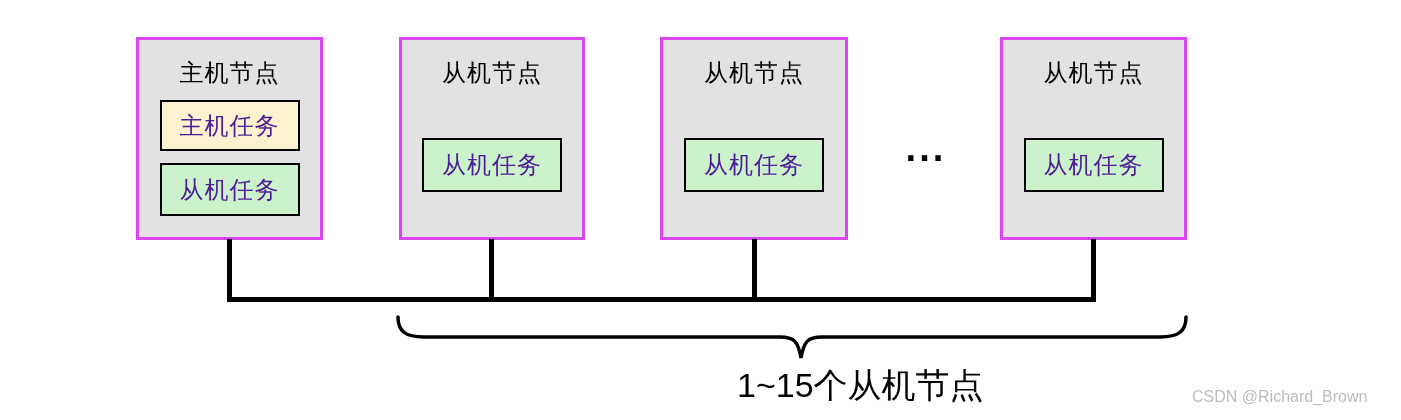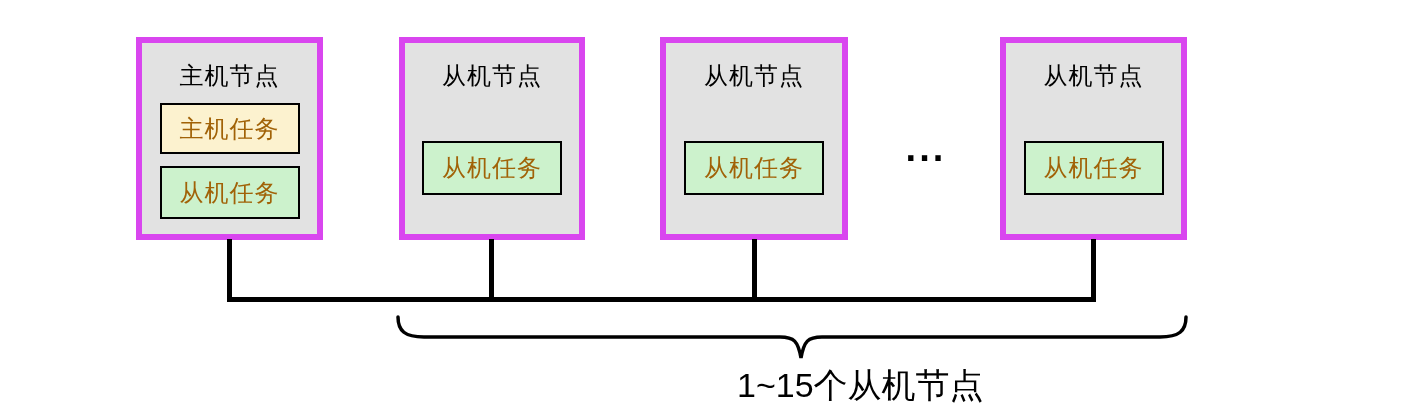--- a/index.html
+++ b/index.html
@@ -11,21 +11,21 @@
   .canvas {
     position: relative;
     width: 1401px; height: 420px;
     background: #ffffff;
   }
   .node {
     position: absolute;
     top: 37px;
     height: 203px;
     background: #e2e2e2;
-    border: 6px solid #d946ef;
+    border: 3px solid #d946ef;
   }
   .node-title {
     position: absolute;
     left: 0; right: 0;
     top: 17px;
     text-align: center;
     font-size: 24px;
     color: #000000;
     letter-spacing: 1px;
     white-space: nowrap;
@@ -33,21 +33,21 @@
   .task {
     position: absolute;
     width: 140px;
     left: 50%;
     transform: translateX(-50%);
     border: 2px solid #000000;
     display: flex;
     align-items: center;
     justify-content: center;
     font-size: 24px;
-    color: #a16207;
+    color: #4c1d95;
     letter-spacing: 1px;
     white-space: nowrap;
     font-family: Liberation Serif, serif;
   }
   .task-master { background: #fcf2cf; top: 60px; height: 51px; }
   .task-slave-in-master { background: #ccf2cc; top: 123px; height: 53px; }
   .task-slave { background: #ccf2cc; top: 98px; height: 54px; }
   .vline {
     position: absolute;
     width: 5px;
@@ -139,14 +139,15 @@
              C 2 17, 9 23, 28 23
              L 384 23
              C 398 23, 402 27, 405 44
              C 408 27, 412 23, 426 23
              L 764 23
              C 783 23, 790 17, 790 3" fill="none" stroke="#000000" stroke-width="3.5" stroke-linecap="round"></path>
   </svg>
 
   <div class="brace-label">1~15个从机节点</div>
 
+  <div class="watermark">CSDN @Richard_Brown</div>
 
 </div>
 
 </body></html>

